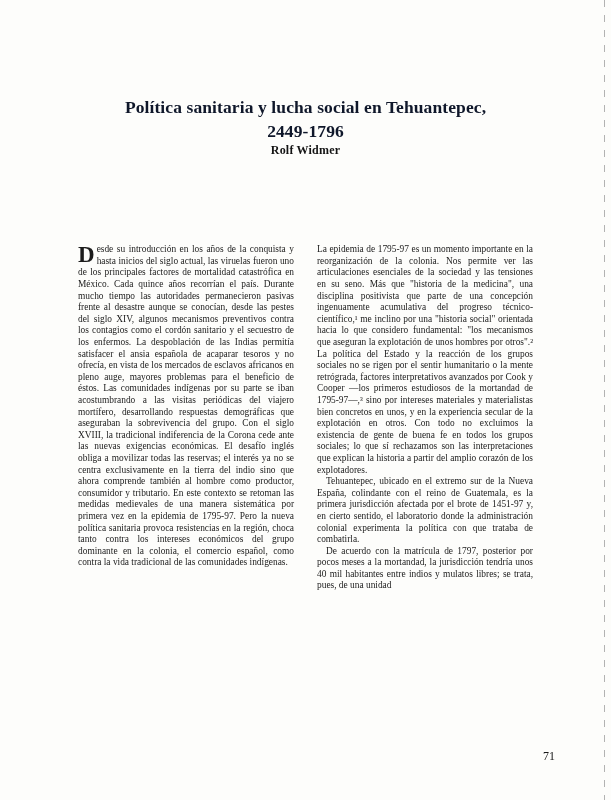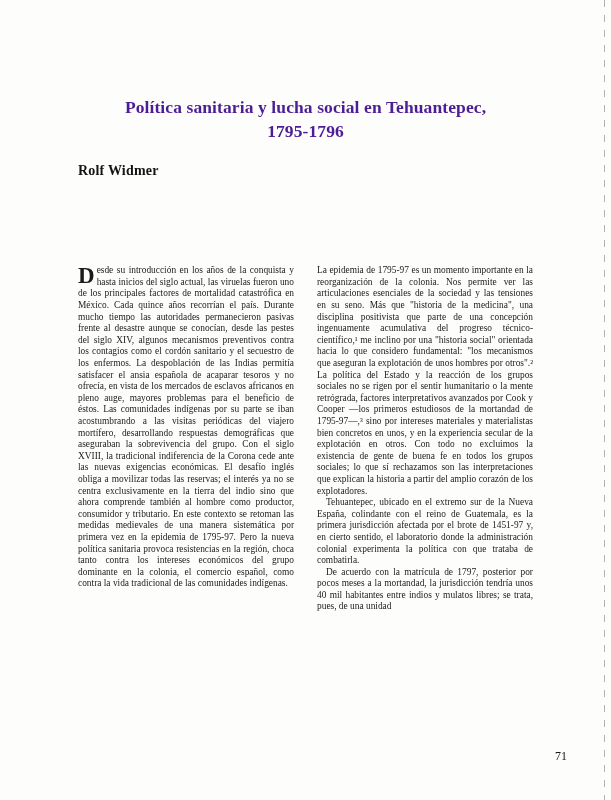--- a/index.html
+++ b/index.html
@@ -47,28 +47,28 @@
     width: 455px;
   }
 
   .title {
     text-align: center;
     font-size: 17.5px;
     font-weight: bold;
     line-height: 1.35;
     letter-spacing: .1px;
     margin: 0 0 0 0;
-    color: #4c1d95;
+    color: #0f172a;
   }
   .title .line2 { display: block; }
 
   .author {
-    font-size: 14px;
+    text-align: center;
+    font-size: 12px;
     font-weight: bold;
-    margin-top: 20px;
     letter-spacing: .2px;
     color: #141414;
   }
 
   .columns {
     margin-top: 86px;
     display: flex;
     gap: 23px;
     align-items: flex-start;
   }
@@ -95,21 +95,21 @@
     font-size: 23px;
     line-height: 18px;
     font-weight: bold;
     padding: 1px 2px 0 0;
     margin-top: 1px;
     font-family: "Liberation Serif", serif;
   }
 
   .folio {
     position: absolute;
-    right: 44px;
+    right: 56px;
     bottom: 36px;
     font-size: 12px;
     font-weight: normal;
     color: #171717;
   }
 
   
   .content, .folio {
     text-rendering: optimizeLegibility;
   }
@@ -117,21 +117,21 @@
 </head>
 <body>
 
 <div class="page"></div>
 <div class="crop-marks"></div>
 
 <div class="content">
 
   <h1 class="title">
     <span>Política sanitaria y lucha social en Tehuantepec,</span>
-    <span class="line2">1795-1796</span>
+    <span class="line2">2449-1796</span>
   </h1>
 
   <div class="author">Rolf Widmer</div>
 
   <div class="columns">
 
     <div class="col">
       <p><span class="dropcap">D</span><span>esde su introducción en los años de la conquista y hasta inicios del siglo actual, las viruelas fueron uno de los principales factores de mortalidad catastrófica en México. Cada quince años recorrían el país. Durante mucho tiempo las autoridades permanecieron pasivas frente al desastre aunque se conocían, desde las pestes del siglo XIV, algunos mecanismos preventivos contra los contagios como el cordón sanitario y el secuestro de los enfermos. La despoblación de las Indias permitía satisfacer el ansia española de acaparar tesoros y no ofrecía, en vista de los mercados de esclavos africanos en pleno auge, mayores problemas para el beneficio de éstos. Las comunidades indígenas por su parte se iban acostumbrando a las visitas periódicas del viajero mortífero, desarrollando respuestas demográficas que aseguraban la sobrevivencia del grupo. Con el siglo XVIII, la tradicional indiferencia de la Corona cede ante las nuevas exigencias económicas. El desafío inglés obliga a movilizar todas las reservas; el interés ya no se centra exclusivamente en la tierra del indio sino que ahora comprende también al hombre como productor, consumidor y tributario. En este contexto se retoman las medidas medievales de una manera sistemática por primera vez en la epidemia de 1795-97. Pero la nueva política sanitaria provoca resistencias en la región, choca tanto contra los intereses económicos del grupo dominante en la colonia, el comercio español, como contra la vida tradicional de las comunidades indígenas.</span></p>
     </div>
 

